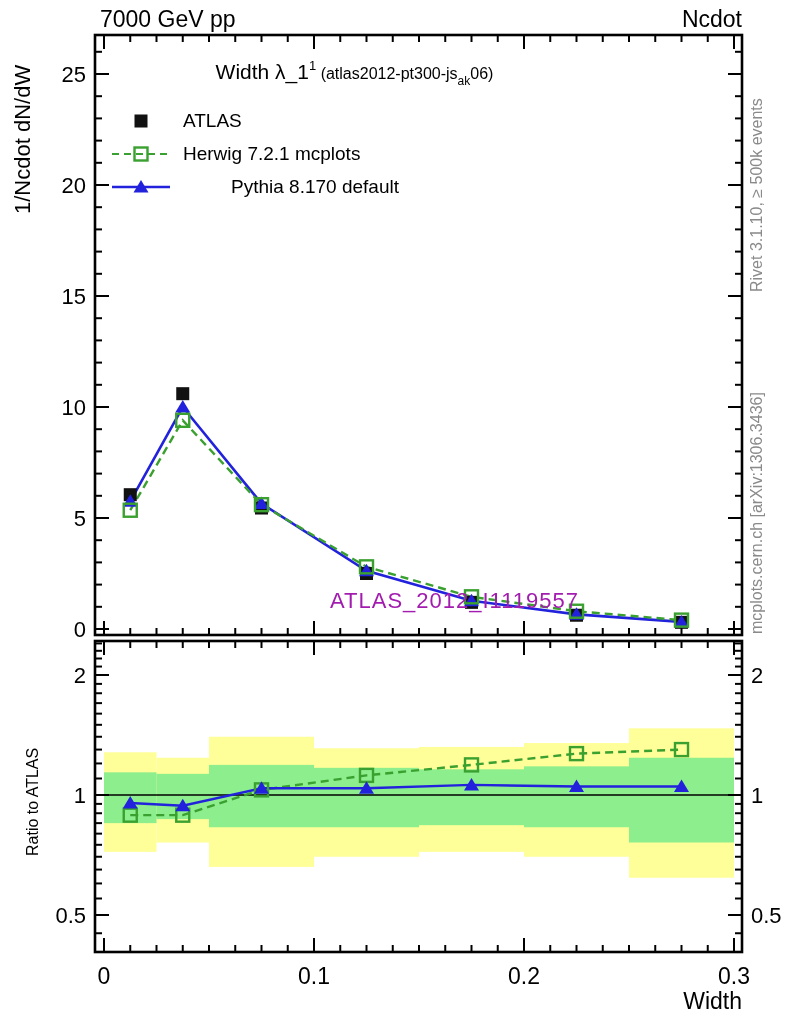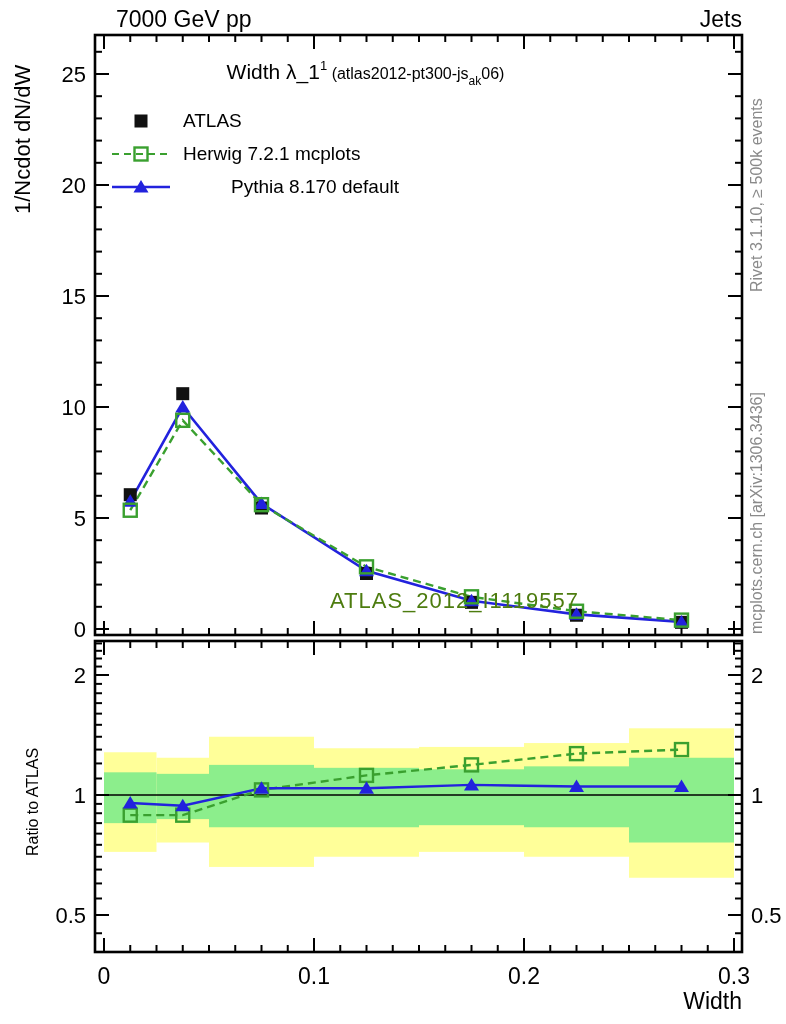--- a/index.html
+++ b/index.html
@@ -6,26 +6,26 @@
   #page{position:relative;width:786px;height:1024px;background:#fff;overflow:hidden;
         font-family:"Liberation Sans","DejaVu Sans",sans-serif;color:#000;}
   .abs{position:absolute;white-space:nowrap;}
   .hdr{font-size:23px;}
   .rot{transform:rotate(-90deg);transform-origin:0 0;}
   #ylabel-main{font-size:22px;left:10px;top:214px;}
   #ratio-ylabel{font-size:16px;left:24px;top:856px;}
   #side-top,#side-bottom{font-size:16px;color:#8a8a8a;}
   #side-top{left:748px;top:292px;}
   #side-bottom{left:748px;top:634px;}
-  #title{left:78px;top:58px;width:519px;text-align:center;font-size:21px;padding-left:28px;}
+  #title{left:95px;top:58px;width:519px;text-align:center;font-size:21px;}
   #title .sup{font-size:13px;vertical-align:9px;}
   #title .detail{font-size:16px;}
   #title .sub{font-size:12px;vertical-align:-6px;}
   .legend-label{font-size:19px;left:183px;text-align:center;}
-  #watermark{left:330px;top:588px;font-size:22px;color:#4d7c0f;letter-spacing:1px;}
+  #watermark{left:330px;top:588px;font-size:22px;color:#a21caf;letter-spacing:1px;}
   #xlabel{font-size:23px;right:44px;top:988px;}
   svg{position:absolute;left:0;top:0;}
 </style>
 </head>
 <body>
 
 <div id="page">
 
   <svg id="plot-canvas" width="786" height="1024">
       <rect x="104" y="752.2627427729669" width="52.5" height="99.60899982692251" fill="#ffff99"></rect>
@@ -306,22 +306,22 @@
       <line x1="742" y1="675" x2="728" y2="675" stroke="#000" stroke-width="2"></line>
       <text x="86" y="683" font-size="22" text-anchor="end" fill="#000">2</text>
       <text x="751" y="683" font-size="22" text-anchor="start" fill="#000">2</text>
       <rect x="134.5" y="114.5" width="13" height="13" fill="#111111"></rect>
       <line x1="112" y1="154" x2="170" y2="154" stroke="#3aa02f" stroke-width="2.2" stroke-dasharray="7,5"></line>
       <rect x="134.5" y="147.5" width="13" height="13" fill="none" stroke="#3aa02f" stroke-width="2.4"></rect>
       <line x1="112" y1="187" x2="170" y2="187" stroke="#2222dd" stroke-width="2.4"></line>
       <path d="M 141 180 L 148.5 192.5 L 133.5 192.5 Z" fill="#2222dd"></path>
     </svg>
 
-  <div class="abs hdr" style="left:100px;top:6px;margin-left:16px;">7000 GeV pp</div>
-  <div class="abs hdr" style="right:44px;top:6px;">Jets</div>
+  <div class="abs hdr" style="left:100px;top:6px;">7000 GeV pp</div>
+  <div class="abs hdr" style="right:44px;top:6px;">Ncdot</div>
 
   <div class="abs rot" id="ylabel-main">1/Ncdot dN/dW</div>
 
   <div class="abs" id="title"><span>Width λ_1</span><span class="sup">1</span><span class="detail"> (atlas2012-pt300-js</span><span class="sub">ak</span><span class="detail">06)</span></div>
 
   <div class="abs legend-label" style="top:110px;">ATLAS</div>
   <div class="abs legend-label" style="top:143px;">Herwig 7.2.1 mcplots</div>
   <div class="abs legend-label" style="top:176px;margin-left:48px;">Pythia 8.170 default</div>
 
   <div class="abs" id="watermark">ATLAS_2012_I1119557</div>

